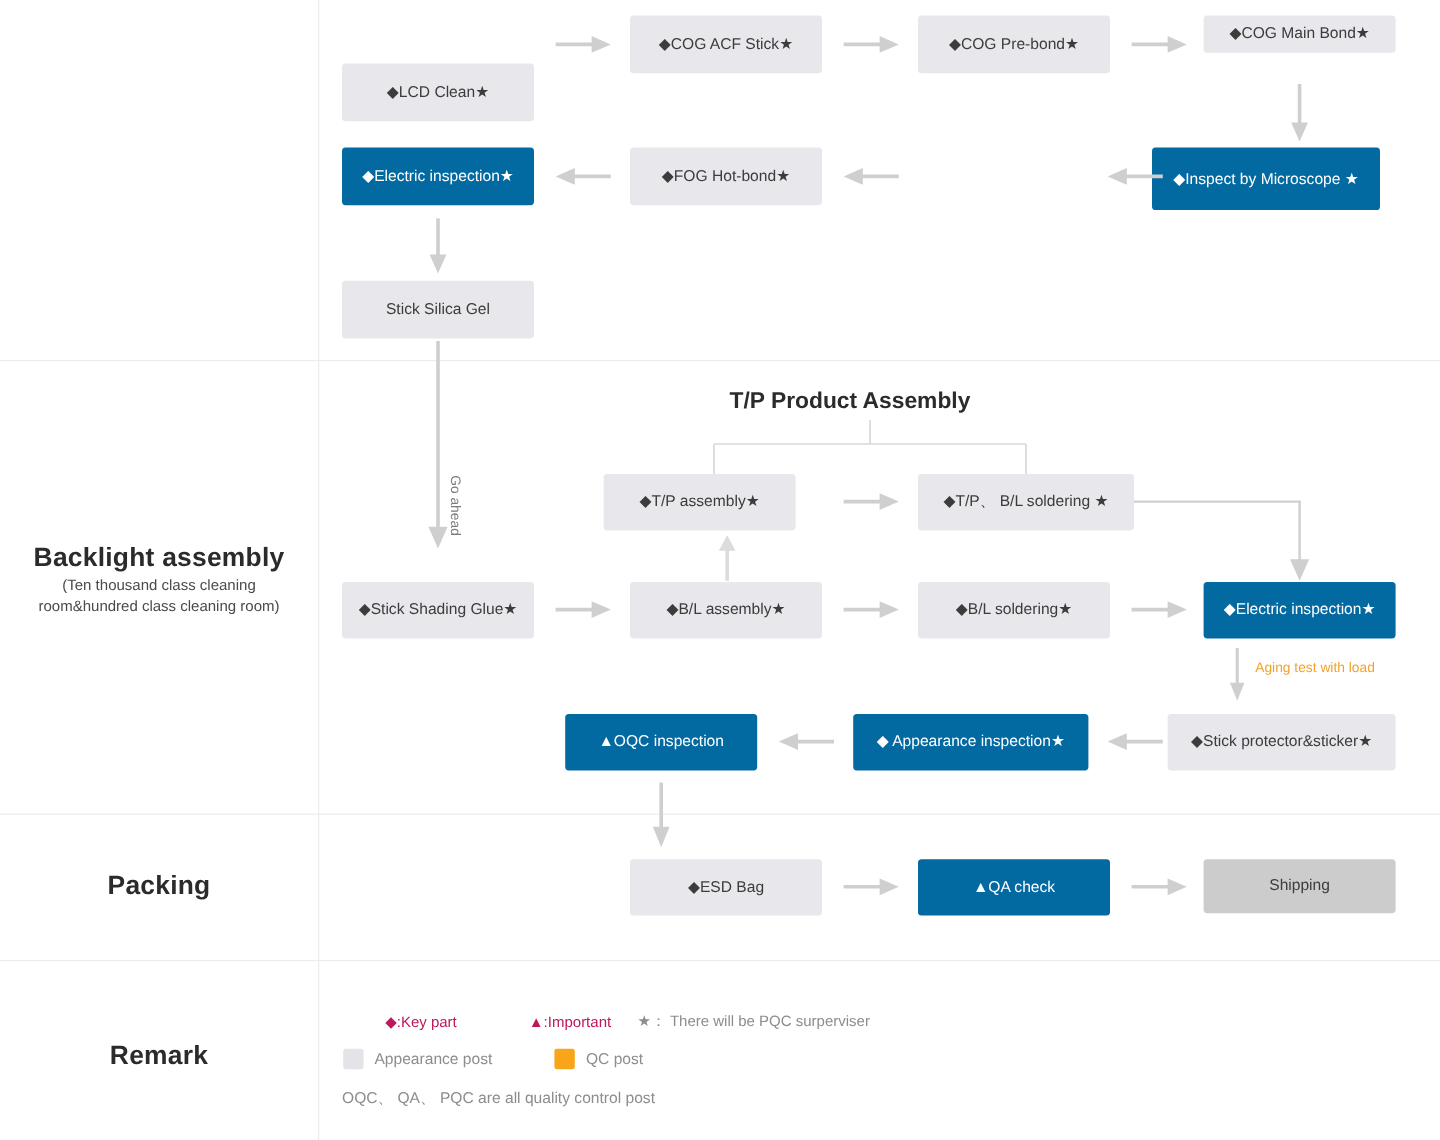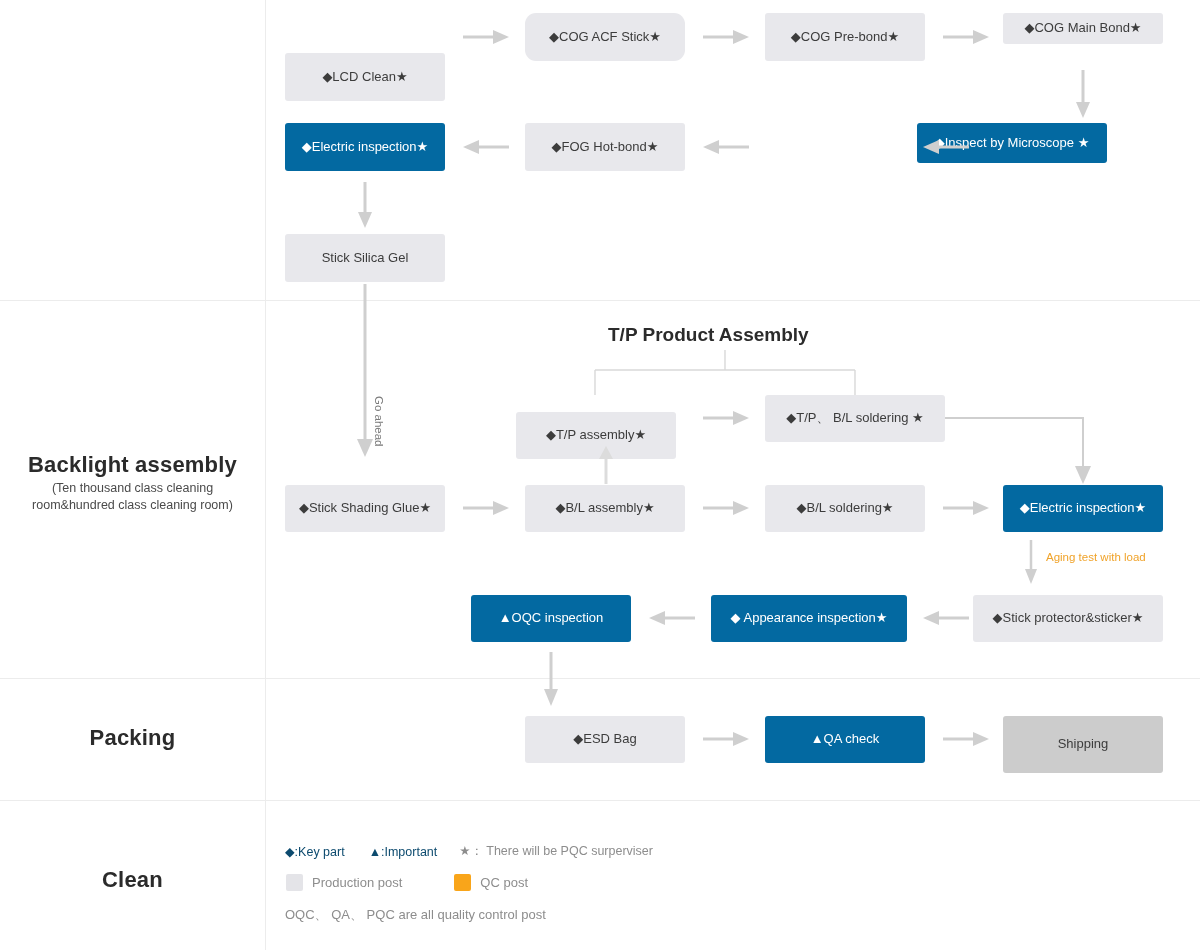--- a/index.html
+++ b/index.html
@@ -57,21 +57,21 @@
     position:absolute;font-size:11.5px;color:#7a7a7a;
     transform:rotate(90deg);transform-origin:left top;white-space:nowrap;
   }
 
   
   .side-label{position:absolute;font-size:11.5px;color:#f0a32a;white-space:nowrap;}
 
   
   .legend-row{position:absolute;display:flex;align-items:center;white-space:nowrap;}
   .legend-txt{font-size:12.5px;color:#8d8d8d;}
-  .legend-txt.dark{color:#0c4a6e;}
+  .legend-txt.dark{color:#be185d;margin-left:36px;}
   .swatch{display:inline-block;width:17px;height:17px;border-radius:2px;margin-right:9px;}
   .swatch.gray{background:#e4e4e8;}
   .swatch.orange{background:#f9a51a;}
 </style>
 </head>
 <body>
 
 <div id="root">
 
   <div class="hline" style="top:300px;"></div>
@@ -86,32 +86,32 @@
       <div>(Ten thousand class cleaning</div>
       <div>room&amp;hundred class cleaning room)</div>
     </div>
   </div>
 
   <div class="sec-label" style="top:725px;">
     <div class="sec-title">Packing</div>
   </div>
 
   <div class="sec-label" style="top:867px;">
-    <div class="sec-title">Clean</div>
+    <div class="sec-title">Remark</div>
   </div>
 
   <div class="box prod" style="left:285px;top:13px;width:160px;height:48px;margin-top:40px;">◆LCD Clean★</div>
   <div class="arrow" style="left:461px;top:27px;">
     <svg width="50" height="20" viewBox="0 0 50 20">
       <path d="M2 10 H36" stroke="#cfcfcf" stroke-width="3" fill="none"></path>
       <path d="M32 3 L48 10 L32 17 Z" fill="#cfcfcf"></path>
     </svg>
   </div>
 
-  <div class="box prod" style="left:525px;top:13px;width:160px;height:48px;border-radius:11px;">◆COG ACF Stick★</div>
+  <div class="box prod" style="left:525px;top:13px;width:160px;height:48px;">◆COG ACF Stick★</div>
   <div class="arrow" style="left:701px;top:27px;">
     <svg width="50" height="20" viewBox="0 0 50 20">
       <path d="M2 10 H36" stroke="#cfcfcf" stroke-width="3" fill="none"></path>
       <path d="M32 3 L48 10 L32 17 Z" fill="#cfcfcf"></path>
     </svg>
   </div>
 
   <div class="box prod" style="left:765px;top:13px;width:160px;height:48px;">◆COG Pre-bond★</div>
   <div class="arrow" style="left:941px;top:27px;">
     <svg width="50" height="20" viewBox="0 0 50 20">
@@ -122,21 +122,21 @@
 
   <div class="box prod" style="left:1003px;top:13px;width:160px;height:31px;">◆COG Main Bond★</div>
 
   <div class="arrow" style="left:1073px;top:68px;">
     <svg width="20" height="52" viewBox="0 0 20 52">
       <path d="M10 2 V38" stroke="#cfcfcf" stroke-width="3" fill="none"></path>
       <path d="M3 34 L10 50 L17 34 Z" fill="#cfcfcf"></path>
     </svg>
   </div>
 
-  <div class="box qc" style="left:917px;top:123px;width:190px;height:40px;">◆Inspect by Microscope ★</div>
+  <div class="box qc" style="left:960px;top:123px;width:190px;height:52px;">◆Inspect by Microscope ★</div>
   <div class="arrow" style="left:921px;top:137px;">
     <svg width="50" height="20" viewBox="0 0 50 20">
       <path d="M14 10 H48" stroke="#cfcfcf" stroke-width="3" fill="none"></path>
       <path d="M18 3 L2 10 L18 17 Z" fill="#cfcfcf"></path>
     </svg>
   </div>
 
   <div class="arrow" style="left:701px;top:137px;">
     <svg width="50" height="20" viewBox="0 0 50 20">
       <path d="M14 10 H48" stroke="#cfcfcf" stroke-width="3" fill="none"></path>
@@ -174,21 +174,21 @@
   <div class="group-title" style="left:608px;top:324px;">T/P Product Assembly</div>
   <div class="bracket" style="left:590px;top:350px;">
     <svg width="280" height="46" viewBox="0 0 280 46">
       <path d="M135 0 V20" stroke="#d8d8d8" stroke-width="1.4" fill="none"></path>
       <path d="M5 20 H265" stroke="#d8d8d8" stroke-width="1.4" fill="none"></path>
       <path d="M5 20 V45" stroke="#d8d8d8" stroke-width="1.4" fill="none"></path>
       <path d="M265 20 V45" stroke="#d8d8d8" stroke-width="1.4" fill="none"></path>
     </svg>
   </div>
 
-  <div class="box prod" style="left:516px;top:395px;width:160px;height:47px;margin-top:17px;">◆T/P assembly★</div>
+  <div class="box prod" style="left:503px;top:395px;width:160px;height:47px;">◆T/P assembly★</div>
   <div class="arrow" style="left:701px;top:408px;">
     <svg width="50" height="20" viewBox="0 0 50 20">
       <path d="M2 10 H36" stroke="#cfcfcf" stroke-width="3" fill="none"></path>
       <path d="M32 3 L48 10 L32 17 Z" fill="#cfcfcf"></path>
     </svg>
   </div>
   <div class="box prod" style="left:765px;top:395px;width:180px;height:47px;">◆T/P、 B/L soldering ★</div>
 
   <div class="conn" style="left:945px;top:408px;">
     <svg width="170" height="80" viewBox="0 0 170 80">
@@ -272,33 +272,33 @@
   </div>
 
   <div class="box qc" style="left:765px;top:716px;width:160px;height:47px;">▲QA check</div>
   <div class="arrow" style="left:941px;top:729px;">
     <svg width="50" height="20" viewBox="0 0 50 20">
       <path d="M2 10 H36" stroke="#cfcfcf" stroke-width="3" fill="none"></path>
       <path d="M32 3 L48 10 L32 17 Z" fill="#cfcfcf"></path>
     </svg>
   </div>
 
-  <div class="box ship" style="left:1003px;top:716px;width:160px;height:57px;">Shipping</div>
+  <div class="box ship" style="left:1003px;top:716px;width:160px;height:45px;">Shipping</div>
 
   <div class="legend-row" style="left:285px;top:843px;">
     <span class="legend-txt dark">◆:Key part</span>
     <span style="display:inline-block;width:24px;"></span>
     <span class="legend-txt dark">▲:Important</span>
     <span style="display:inline-block;width:22px;"></span>
     <span class="legend-txt">★： There will be PQC surperviser</span>
   </div>
 
   <div class="legend-row" style="left:286px;top:874px;">
     <span class="swatch gray"></span>
-    <span class="legend-txt" style="font-size:13px;">Production post</span>
+    <span class="legend-txt" style="font-size:13px;">Appearance post</span>
     <span style="display:inline-block;width:52px;"></span>
     <span class="swatch orange"></span>
     <span class="legend-txt" style="font-size:13px;">QC post</span>
   </div>
 
   <div class="legend-row" style="left:285px;top:906px;">
     <span class="legend-txt" style="font-size:13px;">OQC、 QA、 PQC are all quality control post</span>
   </div>
 
 </div>

